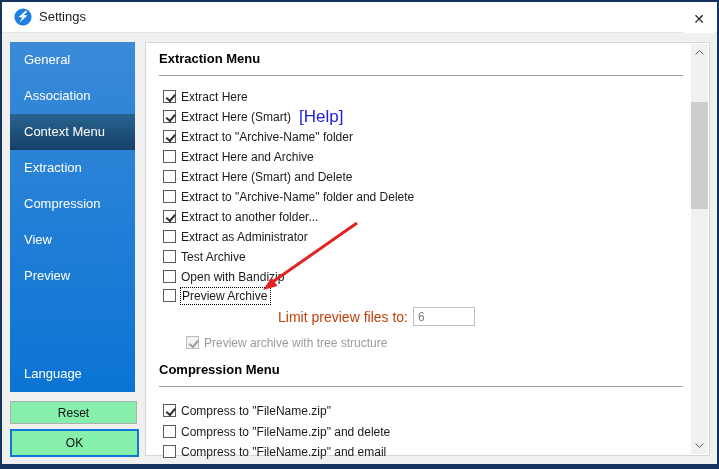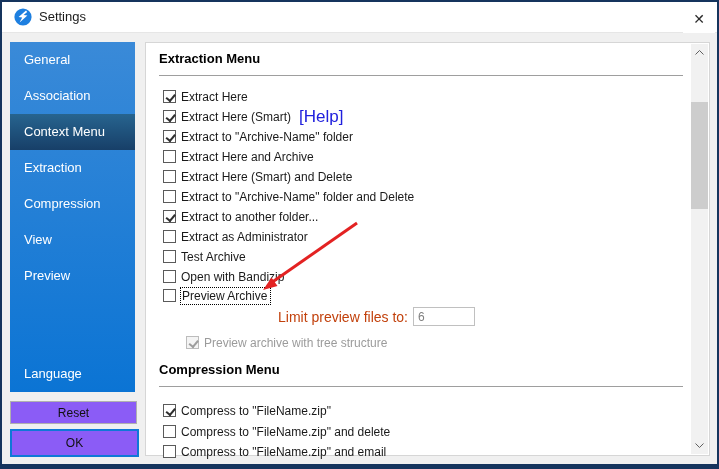--- a/index.html
+++ b/index.html
@@ -10,21 +10,21 @@
   .app-icon{position:absolute;left:12px;top:6px;width:18px;height:18px;}
   .title{position:absolute;left:37px;top:0;height:30px;line-height:30px;font-size:13px;color:#1c1c1c;}
   .closebtn{position:absolute;right:2px;top:2px;width:32px;height:29px;display:flex;align-items:center;justify-content:center;
             font-size:14px;color:#2b2b2b;cursor:pointer;background:#fff;}
   
   .sidebar{position:absolute;left:10px;top:42px;width:125px;height:350px;
            background:linear-gradient(180deg,var(--sidebar-top,#3a8ad8),var(--sidebar-bottom,#0b74d4));}
   .nav-item{height:36px;line-height:36px;padding-left:14px;color:#fff;font-size:13px;cursor:pointer;}
   .nav-item.selected{background:linear-gradient(180deg,var(--sel-top,#27648f),var(--sel-bottom,#173f68));}
   .nav-item.bottom{position:absolute;bottom:0;left:0;right:0;padding-left:14px;}
-  .btn{position:absolute;left:10px;width:125px;background:#8b5cf6;border:1px solid #b0b0b0;
+  .btn{position:absolute;left:10px;width:125px;background:#86efac;border:1px solid #b0b0b0;
        font-size:12px;color:#111;display:flex;align-items:center;justify-content:center;cursor:pointer;
        font-family:"Liberation Sans",sans-serif;}
   .btn.reset{top:401px;height:21px;}
   .btn.ok{top:429px;height:24px;border:2px solid var(--accent,#0f78d7);}
   
   .panel{position:absolute;left:145px;top:42px;width:565px;height:414px;background:#fff;border:1px solid #d6d6d6;box-sizing:border-box;}
   .sect-title{position:absolute;left:13px;font-size:13px;font-weight:bold;color:#000;}
   .sect-line{position:absolute;left:13px;right:26px;height:1px;background:#9e9e9e;}
   .row{position:absolute;left:17px;display:flex;align-items:center;height:15px;cursor:pointer;}
   .cb{position:relative;width:13px;height:13px;box-sizing:border-box;border:1px solid #5a5a5a;background:#fff;flex:0 0 13px;}

